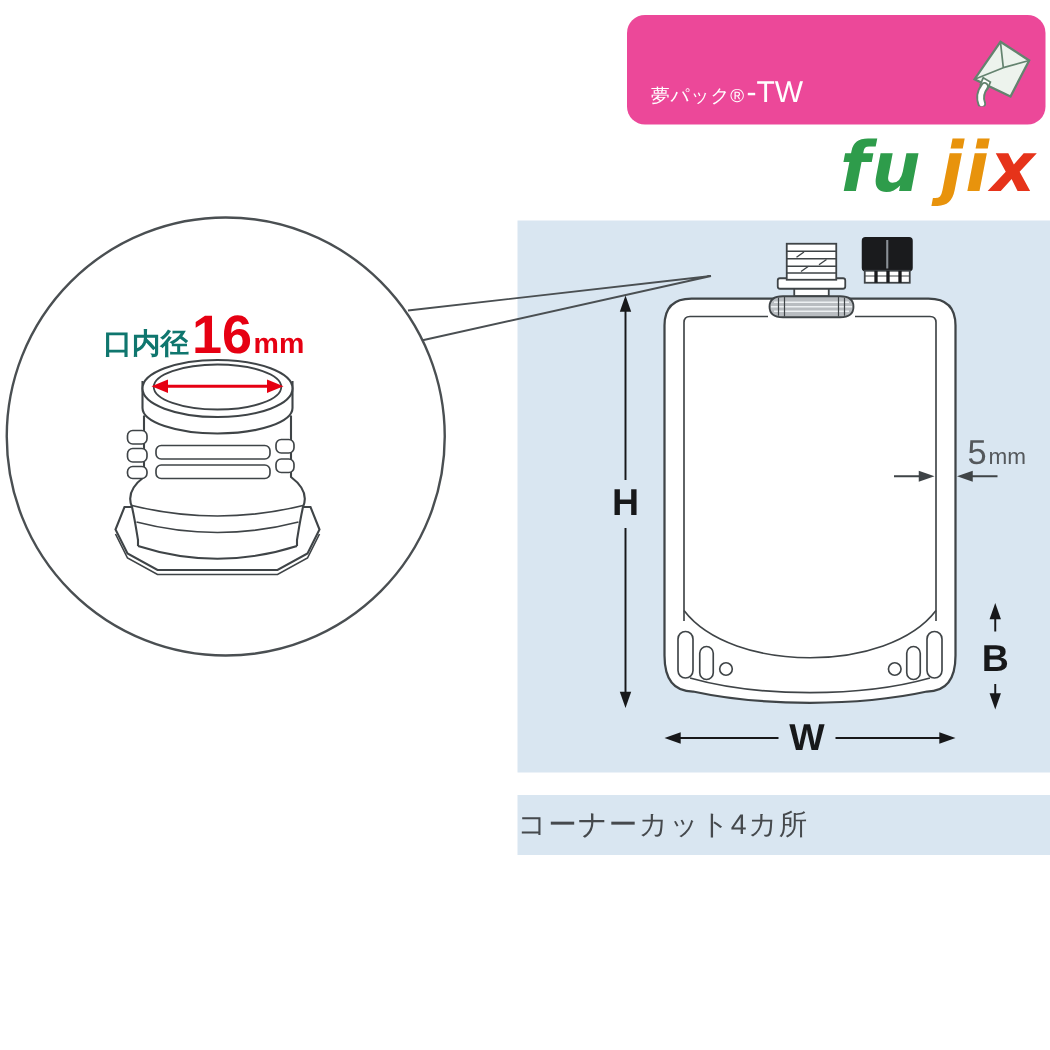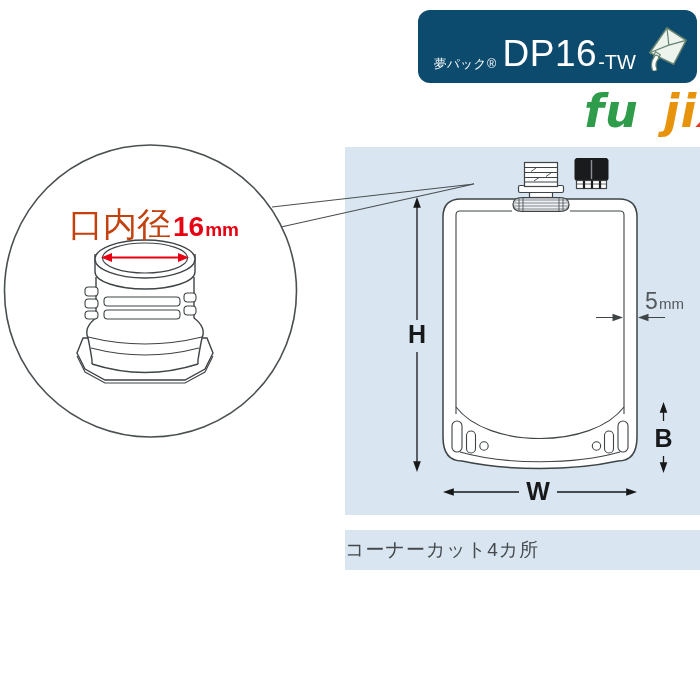--- a/index.html
+++ b/index.html
@@ -3,59 +3,59 @@
 <meta charset="utf-8">
 <style>
   html,body { margin:0; padding:0; }
   body {
     width:700px; height:700px; position:relative; background:#ffffff;
     font-family:"Liberation Sans", sans-serif; overflow:hidden;
   }
   
   .badge {
     position:absolute; left:418px; top:10px; width:279px; height:73px;
-    background:#0c4a6e; border-radius:12px; color:#fff;
+    background:#ec4899; border-radius:12px; color:#fff;
     display:flex; align-items:flex-end; padding:16px 8px 11px 16px; box-sizing:border-box;
     z-index:10;
     justify-content:center;
   }
   .badge-series { font-size:12.5px; line-height:1; margin-bottom:2px; letter-spacing:0.5px; }
   .badge-model  { font-size:37px; font-weight:500; line-height:1; margin-left:6px; letter-spacing:0.5px; }
   .badge-suffix { font-size:20px; font-weight:500; line-height:1; margin-left:1px; }
   .badge-icon   { width:46px; height:46px; margin-left:auto; align-self:center; margin-bottom:2px; }
 
   
   .logo {
     position:absolute; left:560px; top:86px; z-index:10;
     font-family:"DejaVu Sans", sans-serif; font-style:italic; font-weight:bold;
     font-size:46px; line-height:1.1; letter-spacing:1px;
   }
-  .logo .l-fu { color:#2e9c4b;margin-left:24px; }
-  .logo .l-ji { color:#e8930c; margin-left:25px; }
+  .logo .l-fu { color:#2e9c4b; }
+  .logo .l-ji { color:#e8930c; margin-left:12px; }
   .logo .l-x  { color:#e6331a; }
 
   
   .panel {
     position:absolute; left:345px; top:147px; width:355px; height:368px;
     background:#d9e6f1; z-index:1;
   }
   .caption-bar {
     position:absolute; left:345px; top:530px; width:355px; height:40px;
     background:#d9e6f1; z-index:1;
     display:flex; align-items:center; 
     font-size:19px; color:#45494d; letter-spacing:1px;
   }
 
   
   .mag-title {
     position:absolute; left:69px; top:202px; display:flex; align-items:baseline; z-index:8;
     white-space:nowrap;
   }
-  .mt-k { font-size:34px; font-weight:400; color:#c2410c; }
-  .mt-v { font-size:28px; font-weight:800; color:#e60012; margin-left:2px; }
+  .mt-k { font-size:19px; font-weight:700; color:#0f766e; }
+  .mt-v { font-size:36px; font-weight:800; color:#e60012; margin-left:2px; }
   .mt-u { font-size:19px; font-weight:800; color:#e60012; margin-left:1px; }
 
   .art { position:absolute; left:0; top:0; z-index:5; }
 
   .dim    { font-family:"Liberation Sans", sans-serif; font-size:25px; font-weight:bold; fill:#17181a; text-anchor:middle; }
   .seal-v { font-family:"Liberation Sans", sans-serif; font-size:23px; fill:#54585c; }
   .seal-u { font-family:"Liberation Sans", sans-serif; font-size:15px; fill:#54585c; }
 </style>
 </head>
 <body>
@@ -156,21 +156,20 @@
 </svg>
 
 <div class="mag-title">
   <span class="mt-k">口内径</span>
     <span class="mt-v">16</span>
     <span class="mt-u">mm</span>
 </div>
 
 <div class="badge">
   <span class="badge-series">夢パック®</span>
-  <span class="badge-model">DP16</span>
   <span class="badge-suffix">-TW</span>
   <svg class="badge-icon" viewBox="0 0 48 48">
     <path d="M25,3 L45,16 L32,41 L7,29 Z" fill="#edf3ed" stroke="#64836f" stroke-width="1.6"></path>
     <path d="M25,3 L27,21 L7,29 M27,21 L45,16" fill="none" stroke="#64836f" stroke-width="1.2"></path>
     <path d="M13,28 L18,31 L16,36 L11,33 Z" fill="#ffffff" stroke="#64836f" stroke-width="1.2"></path>
     <path d="M14,34 C11,38 10.5,42 12,46" fill="none" stroke="#64836f" stroke-width="6" stroke-linecap="round"></path>
     <path d="M14,34 C11,38 10.5,42 12,46" fill="none" stroke="#ffffff" stroke-width="3.4" stroke-linecap="round"></path>
   </svg>
 </div>
 

